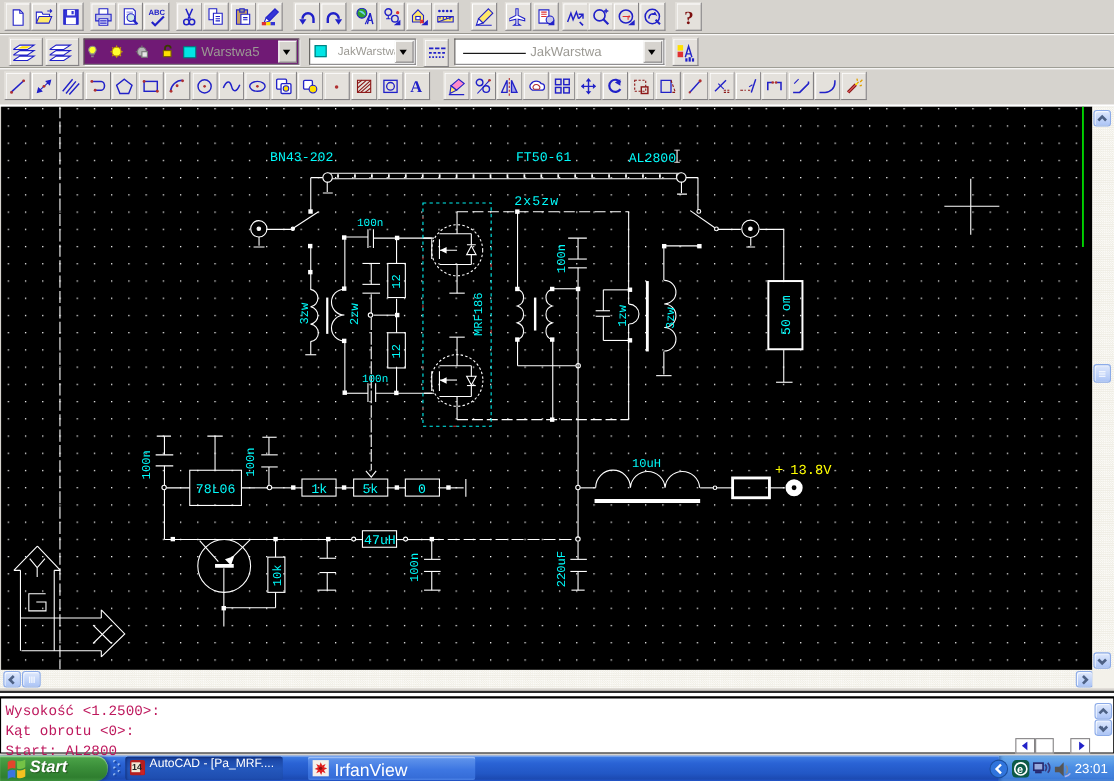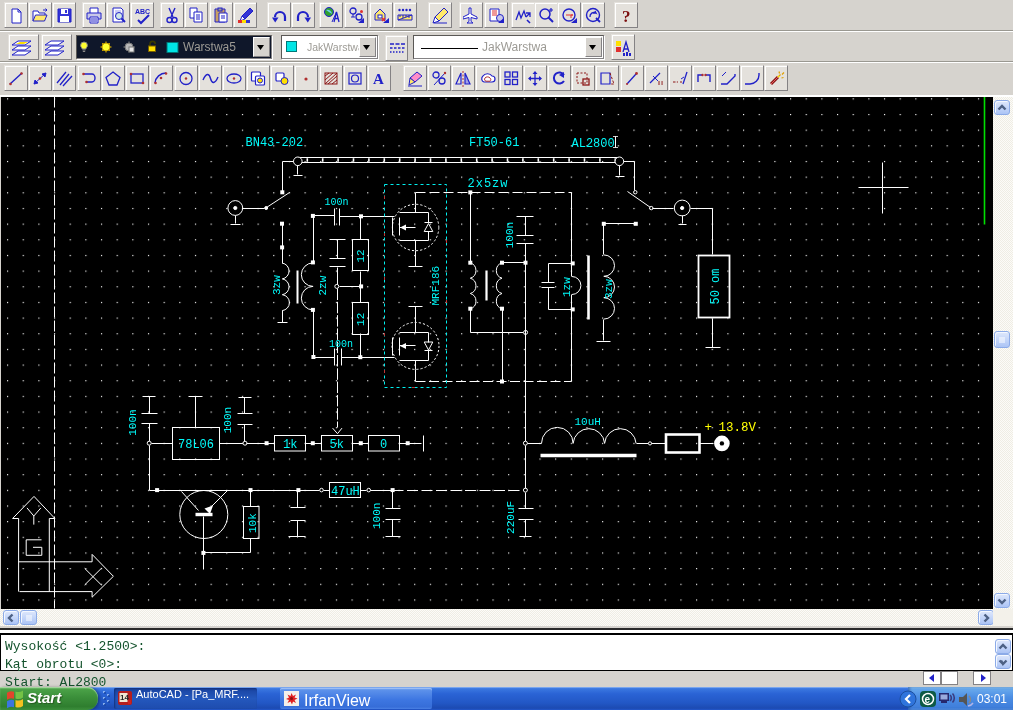--- a/index.html
+++ b/index.html
@@ -198,21 +198,21 @@
         <svg width="24" height="18" viewBox="0 0 24 18" style="left:3px">
           <path d="M6,2 L19,2 L13,6 L0,6 z M6,7 L19,7 L13,11 L0,11 z M6,12 L19,12 L13,16 L0,16 z" fill="#fff" stroke="#2121c8"></path>
           <path d="M8,3 L16,3 L12,5 L4,5 z" fill="#ffe000"></path>
         </svg>
       </div>
 <div class="tb" style="left:41px;top:2px;width:31px">
         <svg width="24" height="18" viewBox="0 0 24 18" style="left:3px">
           <path d="M6,2 L19,2 L13,6 L0,6 z M6,7 L19,7 L13,11 L0,11 z M6,12 L19,12 L13,16 L0,16 z" fill="#fff" stroke="#2121c8"></path>
         </svg>
       </div>
-<div class="abs" style="left:76px;top:3px;width:196px;height:24px;background:#0f172a;border:1px solid #848284;border-top-color:#5a5855;border-left-color:#5a5855;box-shadow:1px 1px 0 #fff">
+<div class="abs" style="left:76px;top:3px;width:196px;height:24px;background:#701a75;border:1px solid #848284;border-top-color:#5a5855;border-left-color:#5a5855;box-shadow:1px 1px 0 #fff">
   <svg width="104" height="22" viewBox="0 0 104 22" style="position:absolute;left:2px;top:2px">
     <g>
       <path d="M5,4 a3.4,3.4 0 0 1 3.4,3.4 c0,1.8-1.5,2.2-1.5,3.6 h-3.8 c0,-1.4-1.5,-1.8-1.5,-3.6 A3.4,3.4 0 0 1 5,4 z" fill="#ffff30" stroke="#888"></path>
             <path d="M3.6,12 h2.8 M3.8,13.5 h2.4" stroke="#888"></path>
       <circle cx="27" cy="9" r="4" fill="#ffff30" stroke="#c8a000"></circle>
             <g stroke="#c8a000">
               <path d="M27,3.4 v2 M27,12.6 v2 M21.4,9 h2 M30.6,9 h2 M23,5 l1.4,1.4 M29.6,11.6 L31,13 M31,5 l-1.4,1.4 M24.4,11.6 L23,13"></path>
             </g>
       <circle cx="50" cy="9" r="4" fill="#b8b8b8" stroke="#787878"></circle>
             <g stroke="#787878">
@@ -857,21 +857,21 @@
           </g>
         </svg>
       </div>
 </div>
 <div class="abs" style="left:993px;top:609px;width:20px;height:17px;background:#f3f1ea"></div>
 
 <div id="cmdarea" class="abs" style="left:0;top:626px;width:1013px;height:61px">
 <div class="abs" style="left:0;top:0;width:1013px;height:2px;background:#d6d3ce"></div>
 <div class="abs" style="left:0;top:2px;width:1013px;height:2px;background:#2a2a2a"></div>
 <div class="abs" style="left:0;top:4px;width:1013px;height:3px;background:#fff"></div>
-<div class="abs" style="left:0;top:7px;width:1013px;height:38px;background:#fff;border:1px solid #000;border-top:2px solid #000;font-family:'Liberation Mono',monospace;font-size:13px;color:#14532d">
+<div class="abs" style="left:0;top:7px;width:1013px;height:52px;background:#fff;border:1px solid #000;border-top:2px solid #000;font-family:'Liberation Mono',monospace;font-size:13px;color:#be185d">
 <div class="abs" style="left:4px;top:4px">Wysokość &lt;1.2500&gt;:</div>
 <div class="abs" style="left:4px;top:22px">Kąt obrotu &lt;0&gt;:</div>
 <div class="abs" style="left:4px;top:40px">Start: AL2800</div>
 </div>
 <div class="xpbtn" style="left:995px;top:13px">
         <svg width="14" height="14" viewBox="0 0 14 14">
           <path d="M3.5,8.5 L7,5 L10.5,8.5" fill="none" stroke="#4d6185" stroke-width="2.4"></path>
         </svg>
       </div>
 <div class="xpbtn" style="left:995px;top:28px">
@@ -952,15 +952,15 @@
         <rect x="0" y="1" width="10" height="8" fill="#26286e"></rect>
         <rect x="1.5" y="2.5" width="7" height="5" fill="#9ad"></rect>
         <rect x="2" y="9" width="6" height="2" fill="#26286e"></rect>
         <path d="M11,3 a4,4 0 0 1 0,6 M13.5,1.5 a6.5,6.5 0 0 1 0,9" fill="none" stroke="#3a3c80" stroke-width="1.6"></path>
       </svg>
 <svg width="16" height="15" viewBox="0 0 16 15" style="position:absolute;left:958px;top:5px">
         <path d="M1,5 h4 l4,-4 v13 l-4,-4 h-4 z" fill="#555"></path>
         <path d="M11,4 a5,5 0 0 1 0,7" fill="none" stroke="#888" stroke-width="1.5"></path>
         <path d="M10,14 a8,5 0 0 0 5,-3" fill="none" stroke="#b0b4e8" stroke-width="1.5"></path>
       </svg>
-<span style="position:absolute;left:977px;top:5px;color:#fff;font-size:12px">03:01</span>
+<span style="position:absolute;left:977px;top:5px;color:#fff;font-size:12px">23:01</span>
 </div>
 </div>
 
 </body></html>

